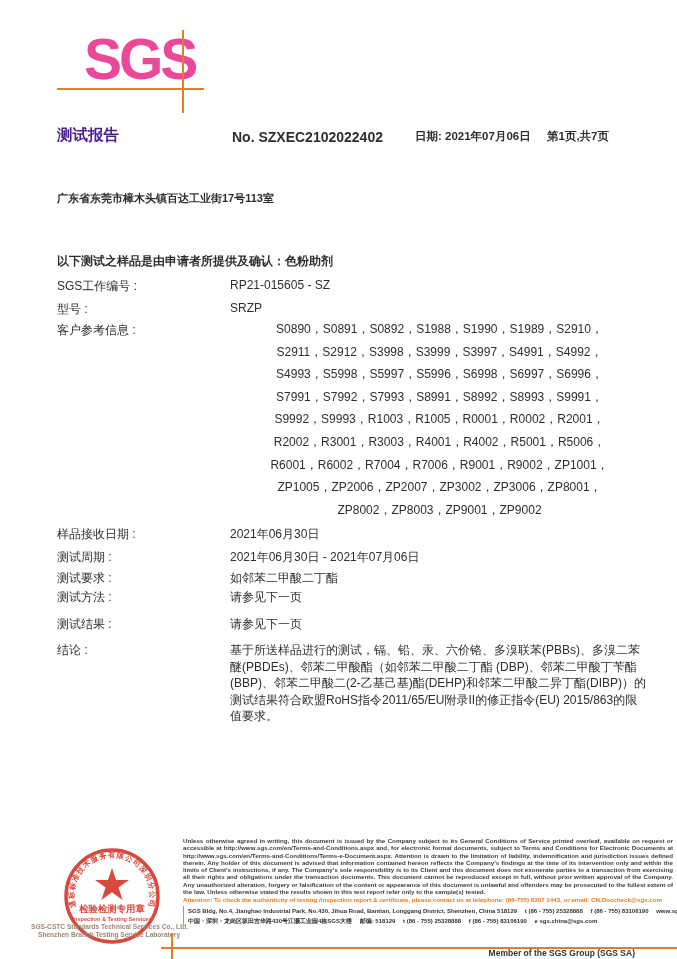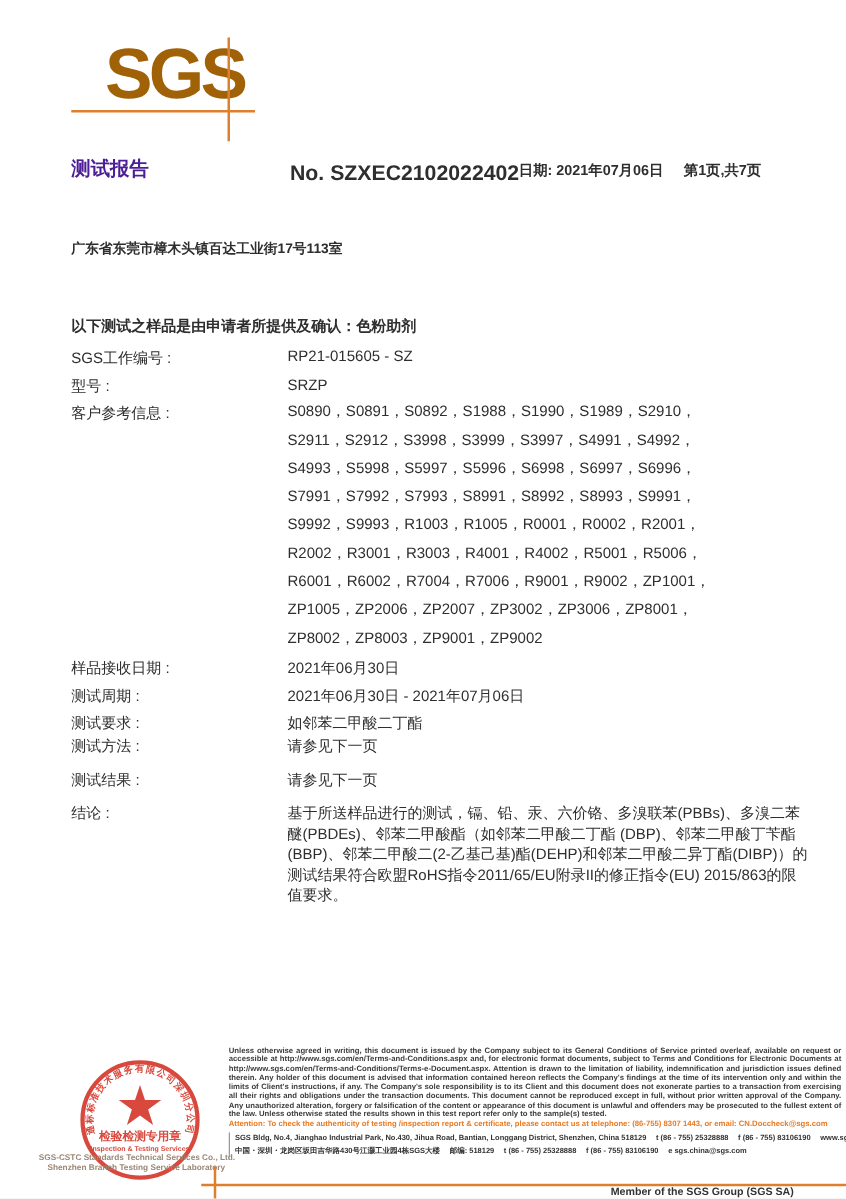--- a/index.html
+++ b/index.html
@@ -3,39 +3,39 @@
 <meta charset="utf-8">
 <style>
   html,body{margin:0;padding:0;background:#e8e8e8;}
   .page{
     position:relative;width:677px;height:959px;margin:0 auto;background:#ffffff;
     font-family:"Liberation Sans","DejaVu Sans",sans-serif;color:#2e2e2e;overflow:hidden;
   }
   
   .logo-text{
     position:absolute;left:84px;top:30px;font-size:57px;font-weight:bold;
-    color:#a16207;letter-spacing:-3px;line-height:58px;
+    color:#ec4899;letter-spacing:-3px;line-height:58px;
   }
   .logo-hline{position:absolute;left:57px;top:88px;width:147px;height:2px;background:#dd7f2d;}
   .logo-vline{position:absolute;left:182px;top:30px;width:2px;height:83px;background:#dd7f2d;}
   
   .hdr-title{position:absolute;left:57px;top:125px;font-size:15.5px;font-weight:bold;color:#4c1d95;}
-  .hdr-no{position:absolute;left:232px;top:129px;font-size:17px;font-weight:bold;}
+  .hdr-no{position:absolute;left:232px;top:129px;font-size:14px;font-weight:bold;}
   .hdr-date{position:absolute;left:415px;top:129px;font-size:11.5px;font-weight:bold;}
   .hdr-page{position:absolute;left:547px;top:129px;font-size:11.5px;font-weight:bold;}
   
   .company{position:absolute;left:57px;top:166px;font-size:12.5px;font-weight:bold;}
   .address{position:absolute;left:57px;top:191px;font-size:11px;font-weight:bold;}
   .intro{position:absolute;left:57px;top:253px;font-size:12px;font-weight:bold;font-family:Liberation Serif, serif;}
   
   .row{position:absolute;left:57px;right:28px;display:flex;font-size:12px;font-weight:normal;}
   .lbl{width:173px;flex-shrink:0;}
   .val{flex:1;}
   .codes div{line-height:22.6px;}
-  .codes{margin-top:-4px;}
+  .codes{margin-top:-4px;text-align:center;}
   .conclusion-text{line-height:16.6px;margin:0;}
   
   .stamp{position:absolute;left:56px;top:842px;opacity:.92;}
   .stamp-co{position:absolute;left:31px;top:923px;font-size:6.6px;font-weight:bold;color:#9a8774;line-height:8.2px;}
   .stamp-co div:nth-child(2){margin-left:7px;}
   .f-right{position:absolute;left:183px;top:837px;width:490px;}
   .disclaimer{font-size:6.2px;line-height:7.3px;font-weight:bold;color:#3d3d3d;text-align:justify;margin:0;}
   .attention{font-size:6.2px;line-height:7.3px;font-weight:bold;color:#e87a22;margin:1px 0 0 0;}
   .addr{margin-top:2px;border-left:1px solid #9a9a9a;padding-left:4px;font-size:6px;line-height:10px;color:#333;font-weight:bold;white-space:nowrap;}
   .addr span{margin-right:6px;}

